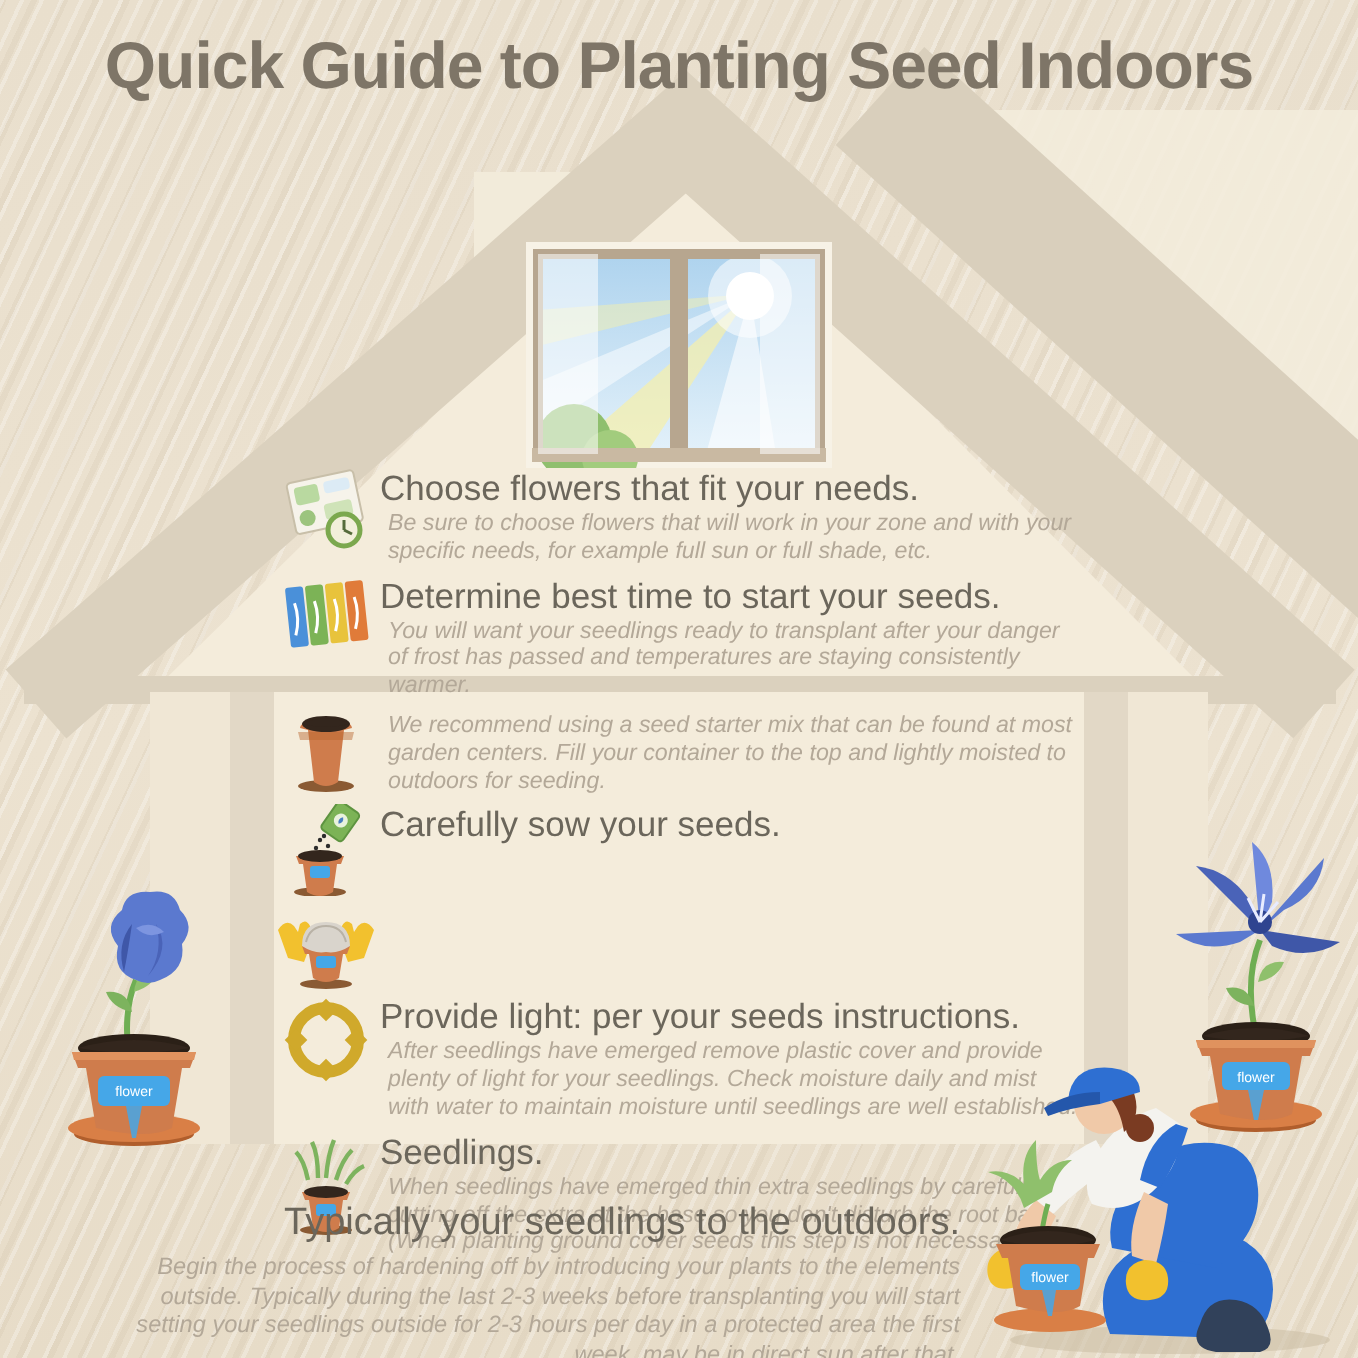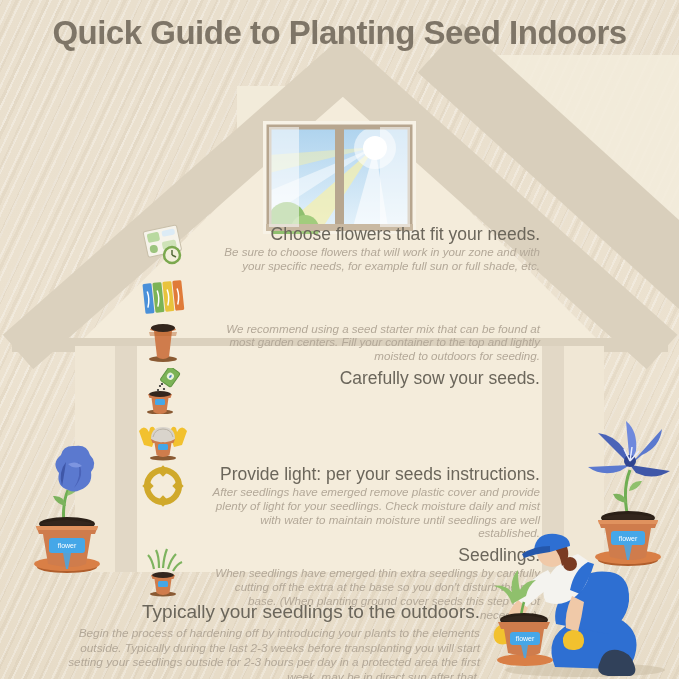--- a/index.html
+++ b/index.html
@@ -9,26 +9,26 @@
     background:
       repeating-linear-gradient(115deg, rgba(255,255,255,0.28) 0 2px, rgba(255,255,255,0) 2px 9px),
       repeating-linear-gradient(115deg, rgba(176,157,126,0.10) 0 3px, rgba(176,157,126,0) 3px 14px),
       linear-gradient(180deg,#e9dfcd 0%,#ece2d0 55%,#e7dcc8 100%);
   }
   .abs{position:absolute;}
   #title{
     left:0;top:14px;width:679px;text-align:center;
     font-size:33px;font-weight:bold;letter-spacing:-0.5px;color:#7e7567;
   }
-  #steps{left:136px;top:224px;width:404px;text-align:right;}
+  #steps{left:136px;top:234px;width:404px;}
   .step{display:flex;margin-bottom:3px;}
   .step .ic{flex:0 0 54px;display:flex;justify-content:center;align-items:flex-start;}
   .step .tx{flex:1;}
   .step h3{margin:0;font-size:17.5px;font-weight:normal;color:#6b665b;line-height:20px;}
-  .step p{margin:1px 0 2px 15px;font-size:11.6px;font-style:italic;color:#b3a898;line-height:13.8px;}
+  .step p{margin:1px 0 2px 4px;font-size:11.6px;font-style:italic;color:#b3a898;line-height:13.8px;}
   #outro{left:60px;top:601px;width:420px;text-align:right;}
   #outro h3{margin:0;font-size:19px;font-weight:normal;color:#6b665b;line-height:22px;}
   #outro p{margin:3px 0 0 0;font-size:11.8px;font-style:italic;color:#b3a898;line-height:14.6px;}
   svg{display:block;}
   .tagtxt{font-size:7px;fill:#ffffff;font-family:"Liberation Sans",sans-serif;}
 </style>
 </head>
 <body>
 
 <div id="stage">
@@ -128,20 +128,24 @@
             <rect x="14" y="4" width="9" height="30" rx="1.5" fill="#7cb356"></rect>
             <rect x="24" y="4" width="9" height="30" rx="1.5" fill="#e8c33c"></rect>
             <rect x="34" y="4" width="9" height="30" rx="1.5" fill="#e07b39"></rect>
             <path d="M7,28 q3,-8 1,-16" stroke="#ffffff" stroke-width="1.5" fill="none"></path>
             <path d="M17,28 q3,-8 1,-16" stroke="#ffffff" stroke-width="1.5" fill="none"></path>
             <path d="M27,28 q3,-8 1,-16" stroke="#ffffff" stroke-width="1.5" fill="none"></path>
             <path d="M37,28 q3,-8 1,-16" stroke="#ffffff" stroke-width="1.5" fill="none"></path>
           </g>
         </svg>
       </div>
+      <div class="tx">
+        <h3>Determine best time to start your seeds.</h3>
+        <p>You will want your seedlings ready to transplant after your danger of frost has passed and temperatures are staying consistently warmer.</p>
+      </div>
     </div>
 
     <div class="step">
       <div class="ic">
         <svg width="44" height="42" viewBox="0 0 44 42">
           <ellipse cx="22" cy="38" rx="14" ry="3" fill="#8a5a33"></ellipse>
           <path d="M22,4 q12,0 13,5 l-4,1 -3,26 q-6,4 -12,0 l-3,-26 -4,-1 q1,-5 13,-5z" fill="#cf7c4c"></path>
           <path d="M8,11 h28 l-1,4 h-26z" fill="#b9652f" opacity="0.45"></path>
           <ellipse cx="22" cy="7" rx="12" ry="4" fill="#33261d"></ellipse>
           <path d="M10,7 q12,-6 24,0 q-12,3 -24,0z" fill="#33261d"></path>

